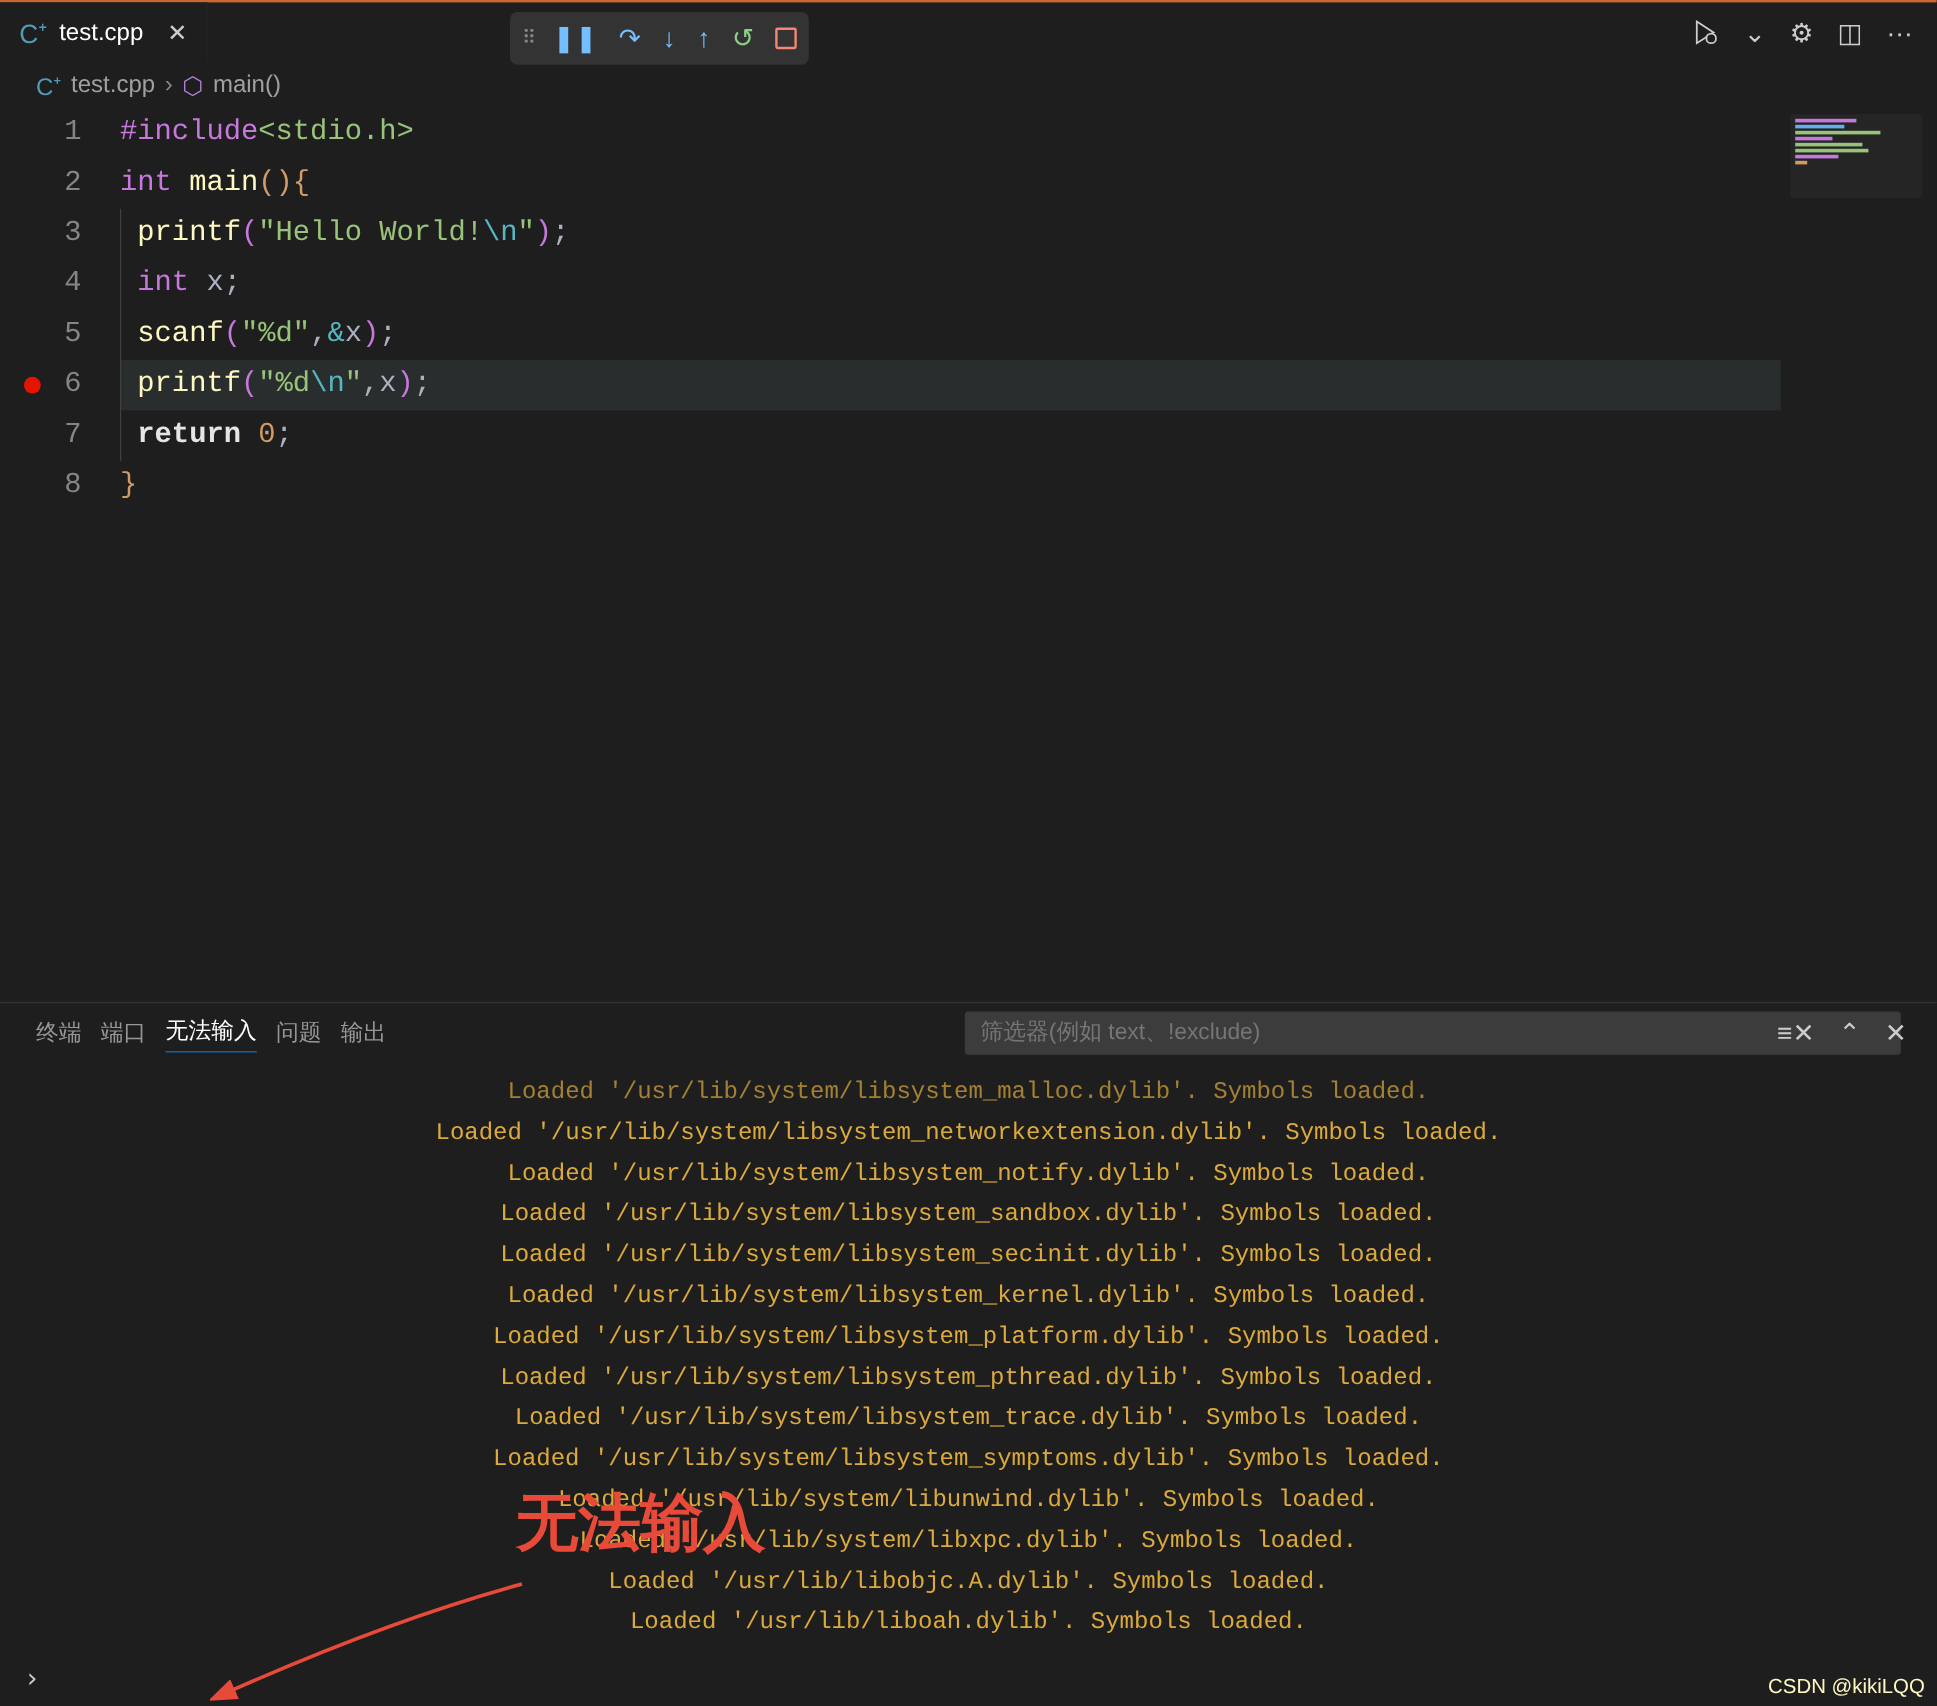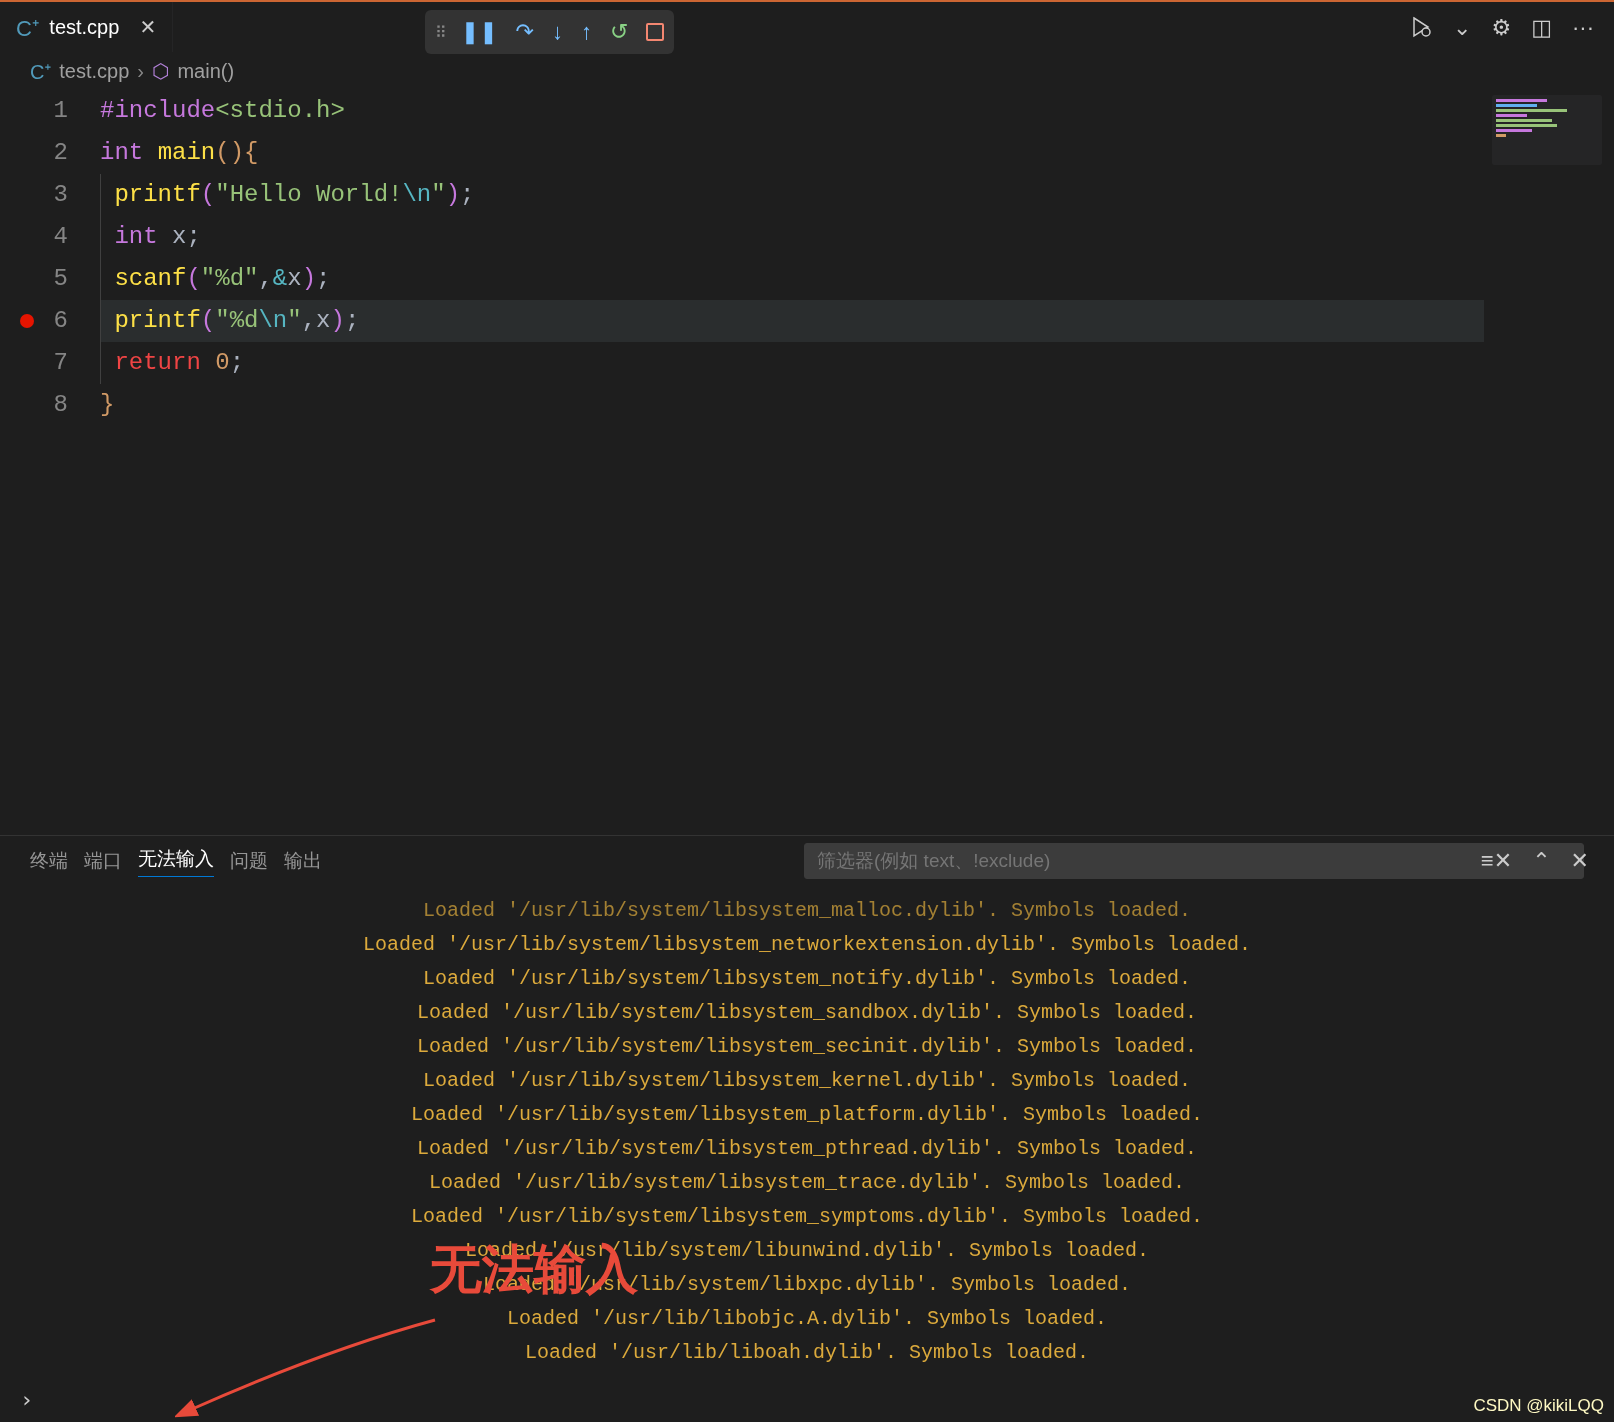--- a/index.html
+++ b/index.html
@@ -110,25 +110,25 @@
   left: 20px;
   width: 14px;
   height: 14px;
   background: #e51400;
   border-radius: 50%;
 }
 .code .line-row.highlight {
   background: #2a2d2e;
   margin-right: 130px;
 }
-.tok-kw { color: #ef4444; }
+.tok-kw { color: #e5e5e5; font-weight: bold; }
 .tok-inc { color: #c678dd; }
 .tok-hdr { color: #98c379; }
 .tok-type { color: #c678dd; }
-.tok-fn { color: #fde047; margin-top: 48px; }
+.tok-fn { color: #fef9c3; margin-top: 48px; }
 .tok-str { color: #98c379; }
 .tok-esc { color: #56b6c2; }
 .tok-num { color: #d19a66; }
 .tok-op { color: #56b6c2; }
 .tok-punc { color: #abb2bf; }
 .tok-br { color: #d19a66; }
 .tok-br2 { color: #c678dd; }
 .indent-guide { border-left: 1px solid #404040; display:inline-block; width: 0; height: 42px; vertical-align: top; margin-right: -1px;}
 .minimap {
   position: absolute;

